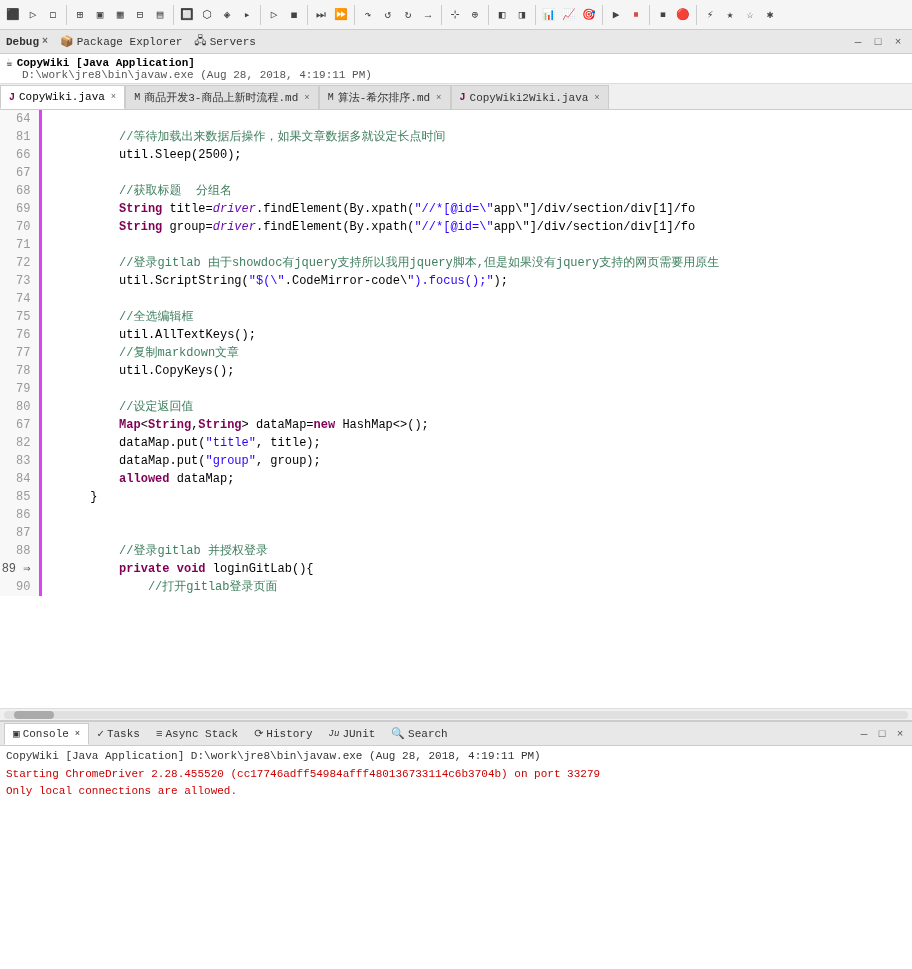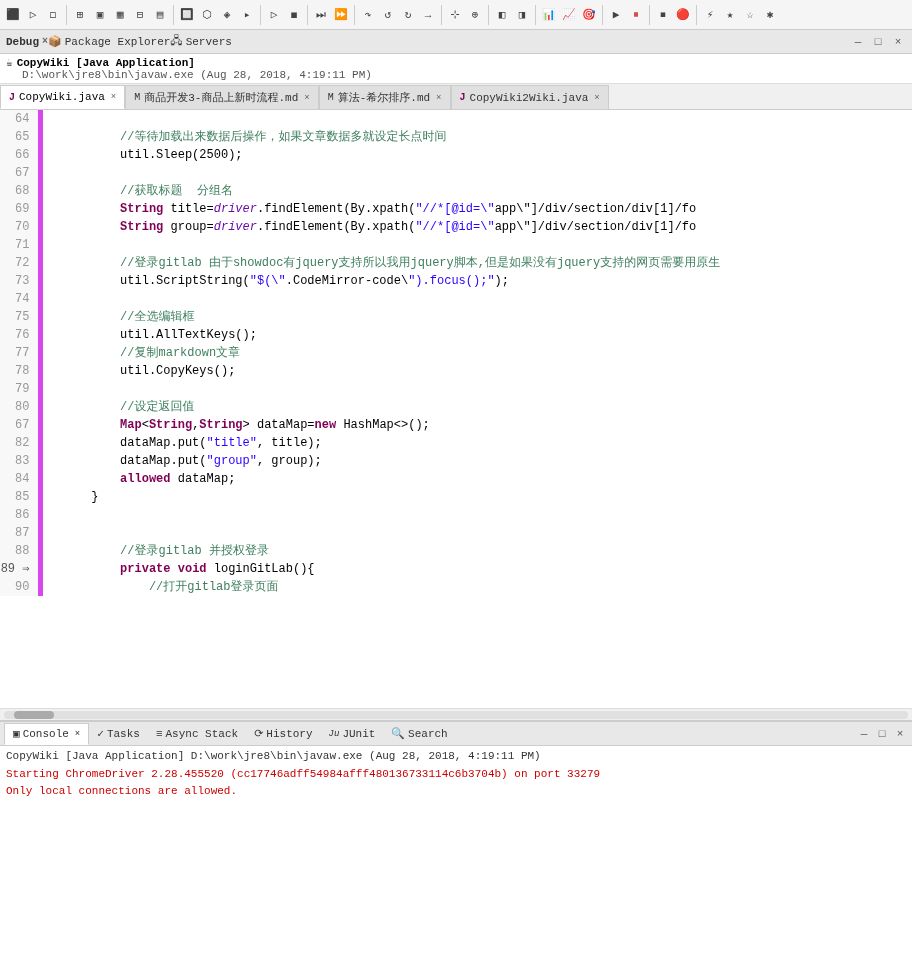--- a/index.html
+++ b/index.html
@@ -40,20 +40,21 @@
     }
 
     
     .perspective-bar {
       background: #e8e8e8;
       border-bottom: 1px solid #ccc;
       height: 24px;
       display: flex;
       align-items: center;
       padding: 0 6px;
+      gap: 12px;
     }
     .perspective-item {
       font-size: 11px;
       color: #333;
       cursor: pointer;
       display: flex;
       align-items: center;
       gap: 3px;
     }
     .perspective-item.active {
@@ -151,21 +152,21 @@
       width: 40px;
       min-width: 40px;
       text-align: right;
       padding-right: 8px;
       color: #999;
       font-size: 12px;
       font-family: 'Courier New', monospace;
       user-select: none;
       vertical-align: top;
       background: #f8f8f8;
-      border-right: 5px solid #d946ef;
+      border-right: 3px solid #d946ef;
       line-height: 1.5;
     }
     .line-number.arrow {
       color: #555;
     }
     .code-line {
       font-size: 12px;
       font-family: 'Courier New', monospace;
       padding-left: 20px;
       white-space: pre;
@@ -379,21 +380,21 @@
 
 <div class="editor-area">
   <div class="code-content">
     <table class="code-table">
       <tbody id="code-body">
           <tr>
             <td class="line-number">64</td>
             <td class="code-line"></td>
           </tr>
           <tr>
-            <td class="line-number">65</td>
+            <td class="line-number">81</td>
             <td class="code-line"><span class="comment">        //等待加载出来数据后操作，如果文章数据多就设定长点时间</span></td>
           </tr>
           <tr>
             <td class="line-number">66</td>
             <td class="code-line">        util.Sleep(2500);</td>
           </tr>
           <tr>
             <td class="line-number">67</td>
             <td class="code-line"></td>
           </tr>

